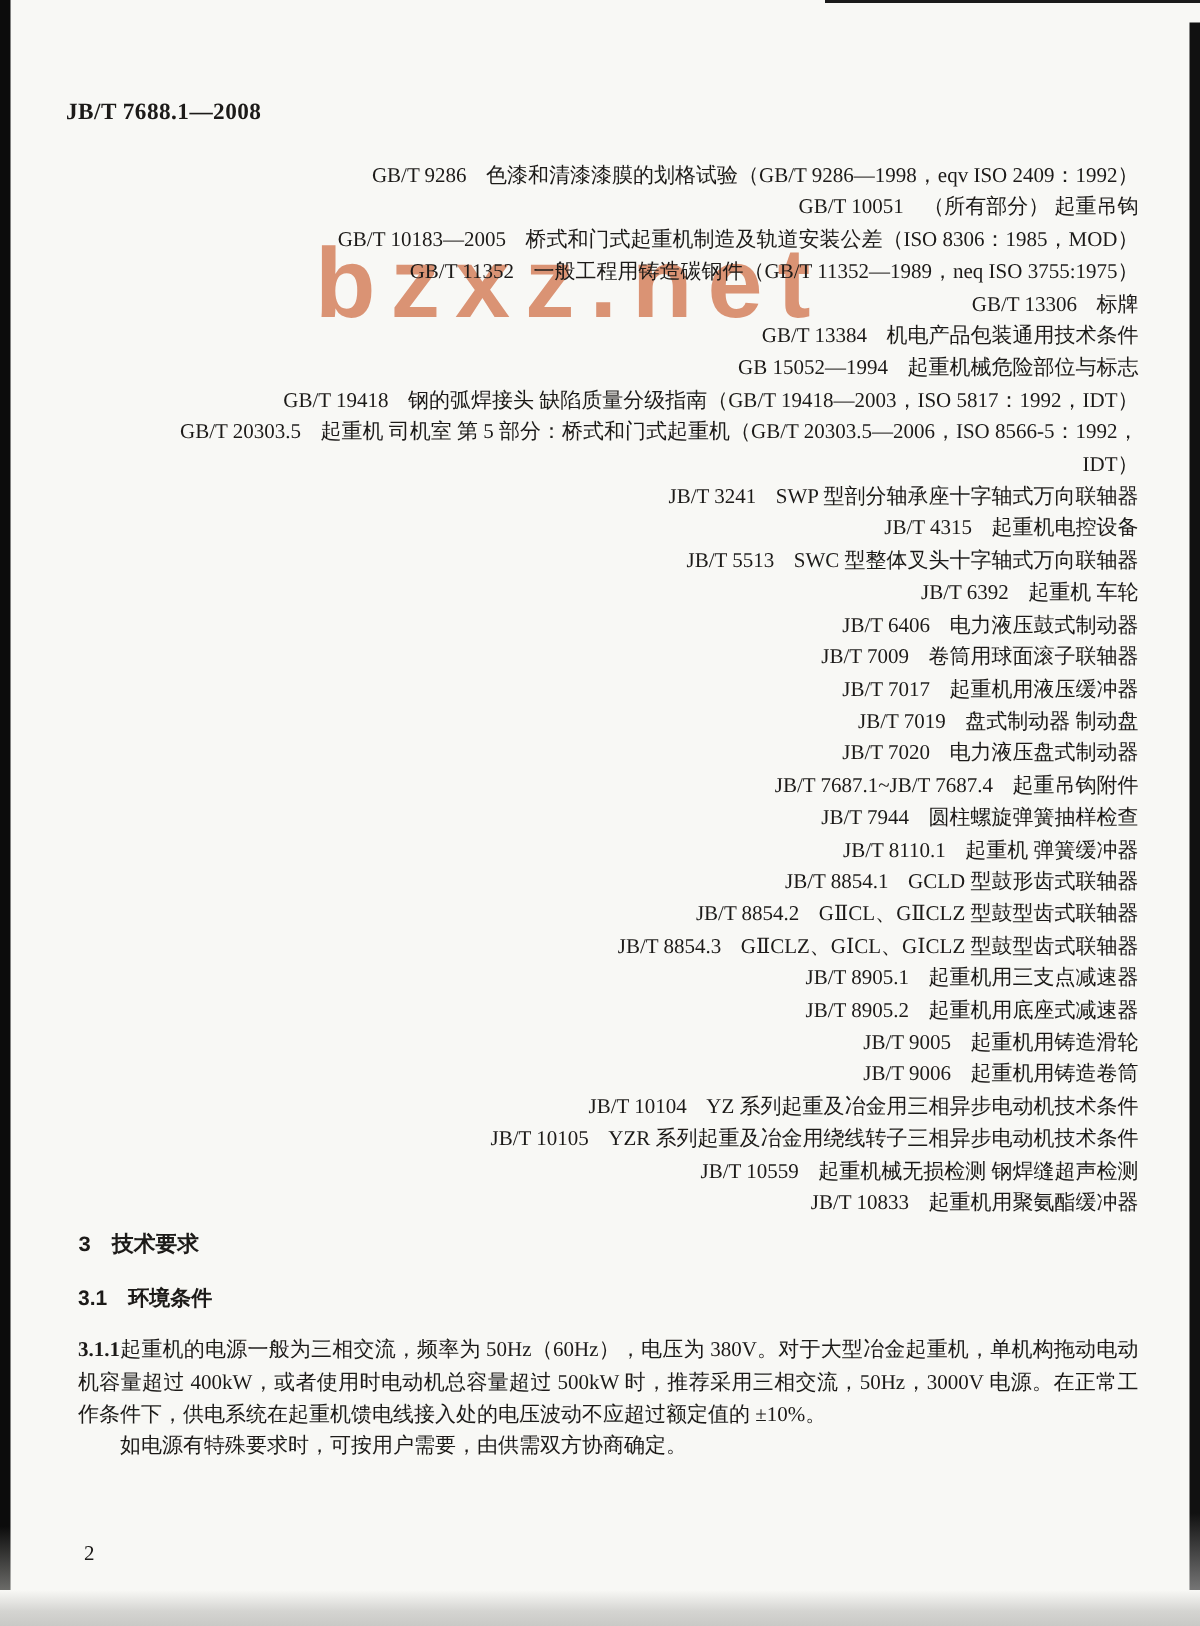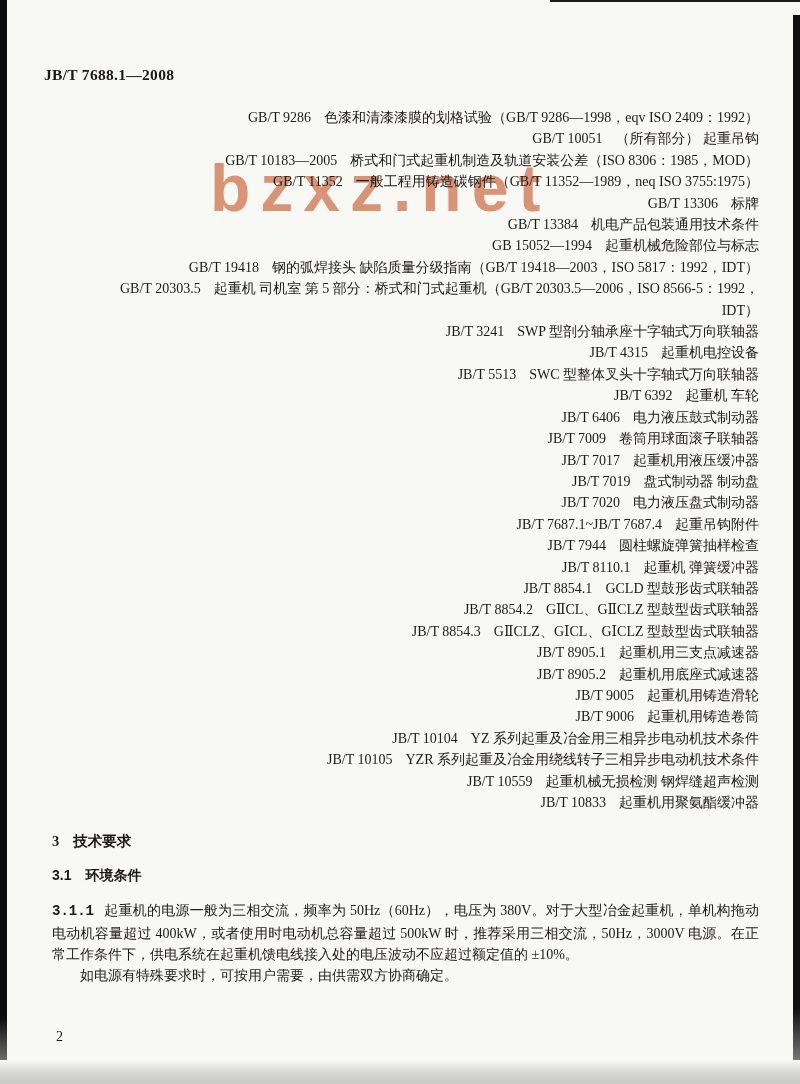--- a/index.html
+++ b/index.html
@@ -34,35 +34,35 @@
 
   .content {
     position:absolute; left:52px; top:107px; width:707px;
     font-size:14px; line-height:21.4px; z-index:1;
   }
 
   .ref-line { text-indent:33px; text-align:right; }
   .ref-line .code { margin-right:13px; white-space:nowrap; }
 
   .h3 {
-    margin-top:18px; margin-bottom:12px;
-    font-family:Liberation Serif, serif;
+    margin-top:8px; margin-bottom:12px;
+    font-family:Liberation Mono, monospace;
     font-weight:bold; font-size:14.5px;
   }
   .h31 {
     margin-bottom:14px;
     font-family:"Liberation Sans","DejaVu Sans",sans-serif;
     font-weight:bold; font-size:14px;
   }
   .h3 .num, .h31 .num { margin-right:14px; }
 
   .clause { text-align:justify; }
   .clause .cnum {
-    font-family:Liberation Mono, monospace;
-    font-weight:bold; margin-right:10px;
+    font-family:Liberation Serif, serif;
+    font-weight:bold; 
   }
   .para-indent { text-indent:28px; text-align:justify; }
 
   .page-number {
     position:absolute; left:56px; top:1029px; font-size:14px; z-index:1;
   }
 </style>
 </head>
 <body>
 

